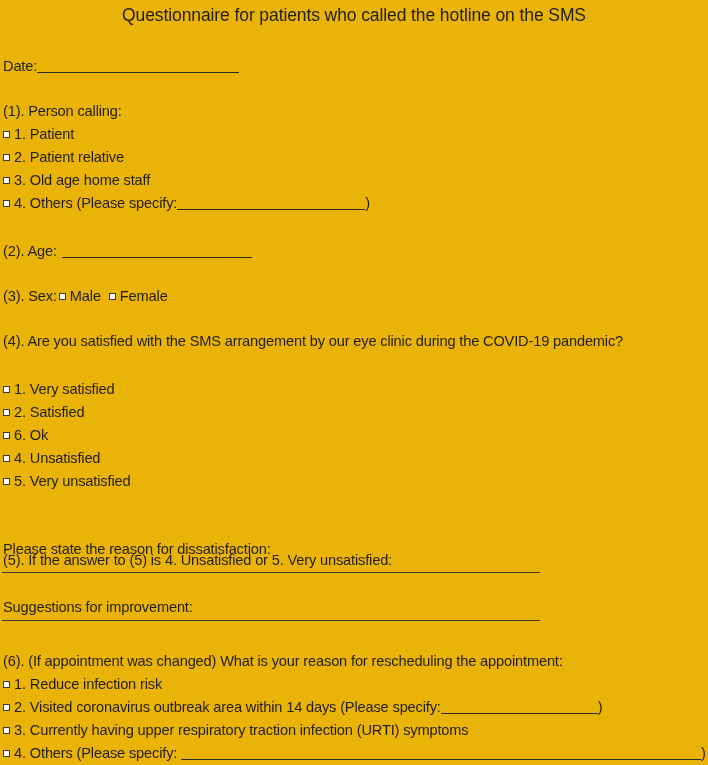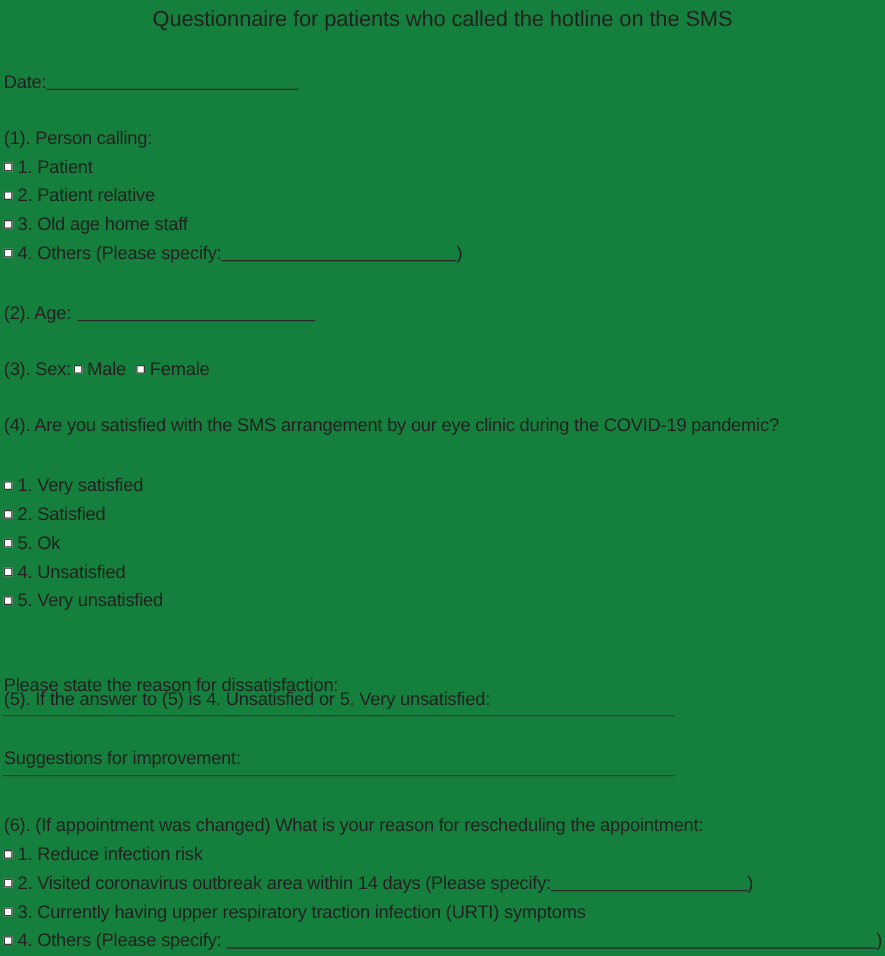--- a/index.html
+++ b/index.html
@@ -10,21 +10,21 @@
   }
   body {
     font-family: "Liberation Sans", "DejaVu Sans", sans-serif;
     color: #231f20;
     -webkit-font-smoothing: antialiased;
   }
   #page {
     position: relative;
     width: 708px;
     height: 765px;
-    background: #15803d;
+    background: #eab308;
     overflow: hidden;
   }
 
   
   .doc-title {
     position: absolute;
     left: 0;
     top: 4px;
     width: 708px;
     text-align: center;
@@ -118,21 +118,21 @@
 
   <div class="line wrap" style="top:330px;width:690px;">(4).  Are you satisfied with the SMS arrangement by our eye clinic during the COVID-19 pandemic?</div>
 
   <div class="line" style="top:378px;">
     <span class="cb"></span><span>1. Very satisfied</span>
   </div>
   <div class="line" style="top:401px;">
     <span class="cb"></span><span>2. Satisfied</span>
   </div>
   <div class="line" style="top:424px;">
-    <span class="cb"></span><span>5. Ok</span>
+    <span class="cb"></span><span>6. Ok</span>
   </div>
   <div class="line" style="top:447px;">
     <span class="cb"></span><span>4. Unsatisfied</span>
   </div>
   <div class="line" style="top:470px;text-align:right;">
     <span class="cb"></span><span>5. Very unsatisfied</span>
   </div>
 
   <div class="line" style="top:515px;margin-top:34px;">(5).  If the answer to (5) is 4. Unsatisfied or 5. Very unsatisfied:</div>
   <div class="line" style="top:538px;">Please state the reason for dissatisfaction:</div>

